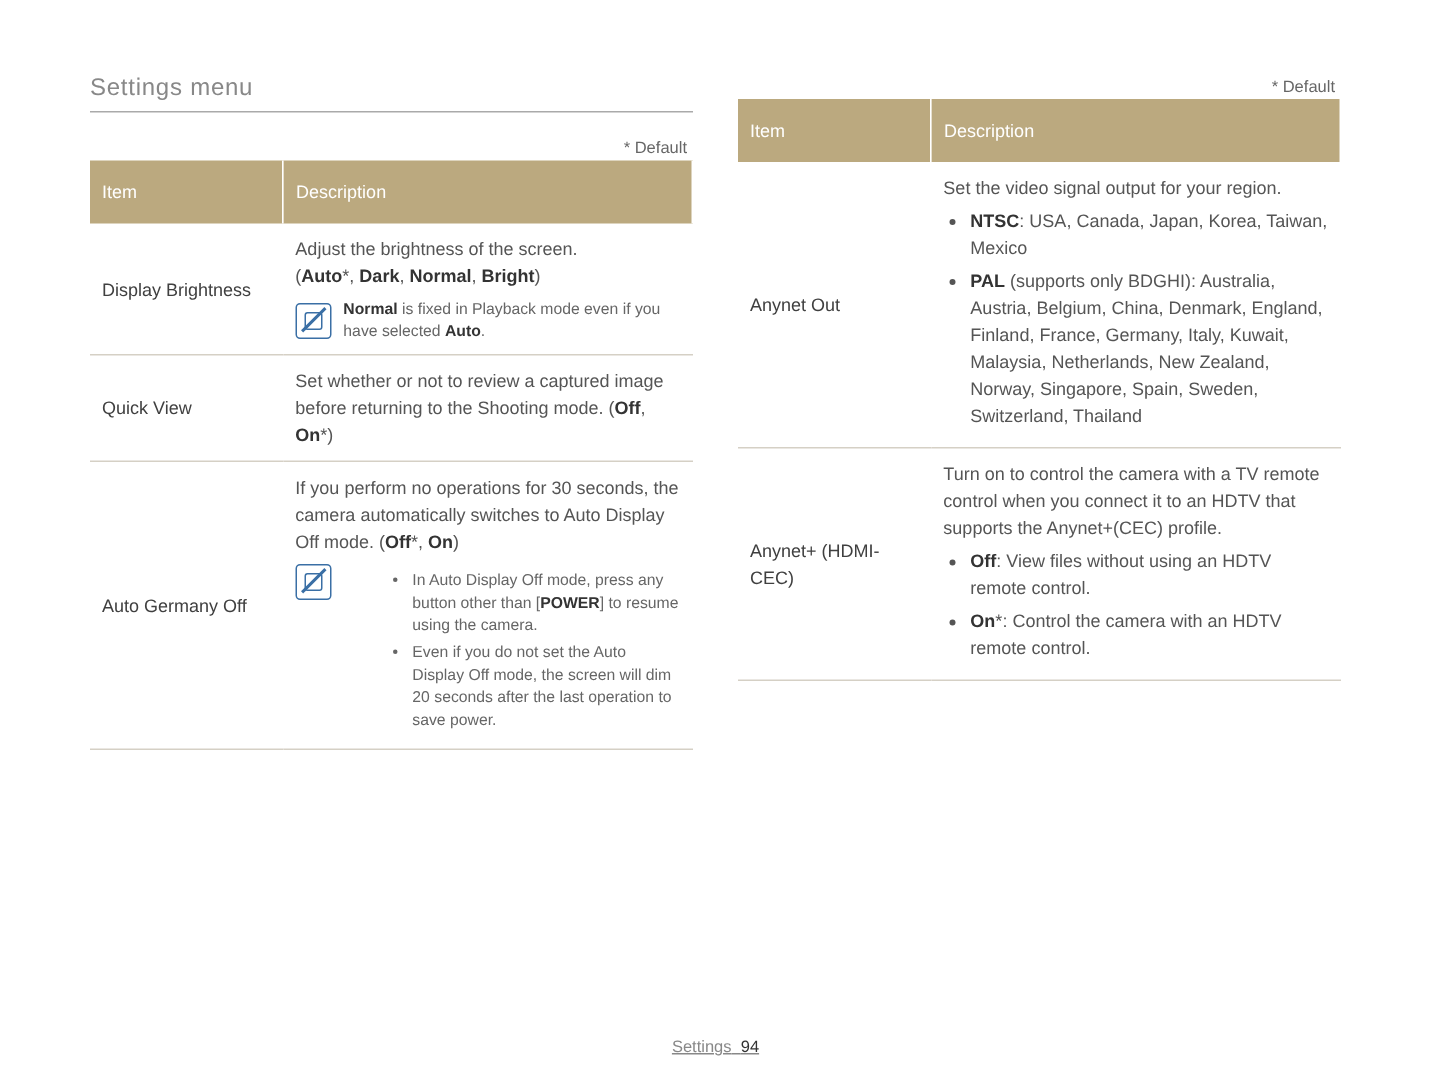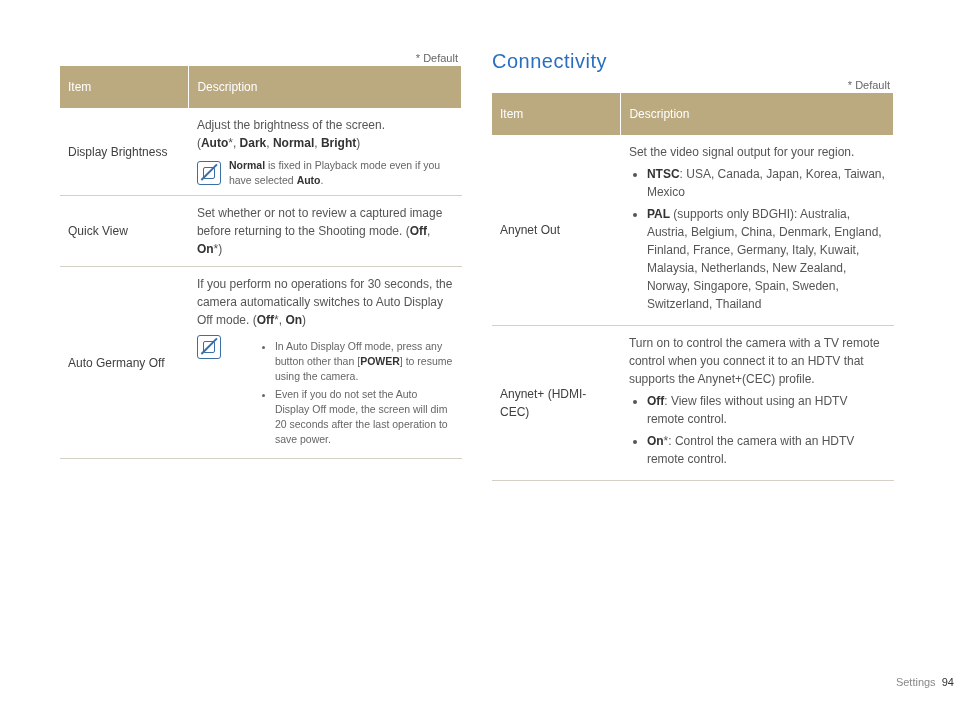--- a/index.html
+++ b/index.html
@@ -104,35 +104,37 @@
   }
   .note-text {
     font-size: 10.5px;
     color: #666;
     line-height: 1.4;
   }
   ul.tight { margin: 4px 0 0 0; padding-left: 18px; }
   ul.tight li { margin-bottom: 4px; }
   .footer {
     position: absolute;
-    bottom: 32px;
+    bottom: 16px;
     width: 100%;
-    text-align: right;
+    text-align: center;
     font-size: 11px;
     color: #888;
+    text-decoration: underline;
   }
   .footer .pg { color: #333; }
   .b { font-weight: bold; color: #333; }
 </style>
 </head>
 <body>
 
 <div class="page">
 
   <div class="col">
+    <div class="breadcrumb">Settings menu</div>
     <div class="default-note">* Default</div>
 
     <table class="grid">
       <tbody>
           <tr>
         <th class="col-item">Item</th>
         <th>Description</th>
       </tr>
 
       <tr>
@@ -173,21 +175,20 @@
               </ul>
             </div>
           </div>
         </td>
       </tr>
     </tbody>
       </table>
   </div>
 
   <div class="col">
-    <div class="section-title">Connectivity</div>
     <div class="default-note">* Default</div>
 
     <table class="grid">
       <tbody>
           <tr>
         <th class="col-item">Item</th>
         <th>Description</th>
       </tr>
 
       <tr>

